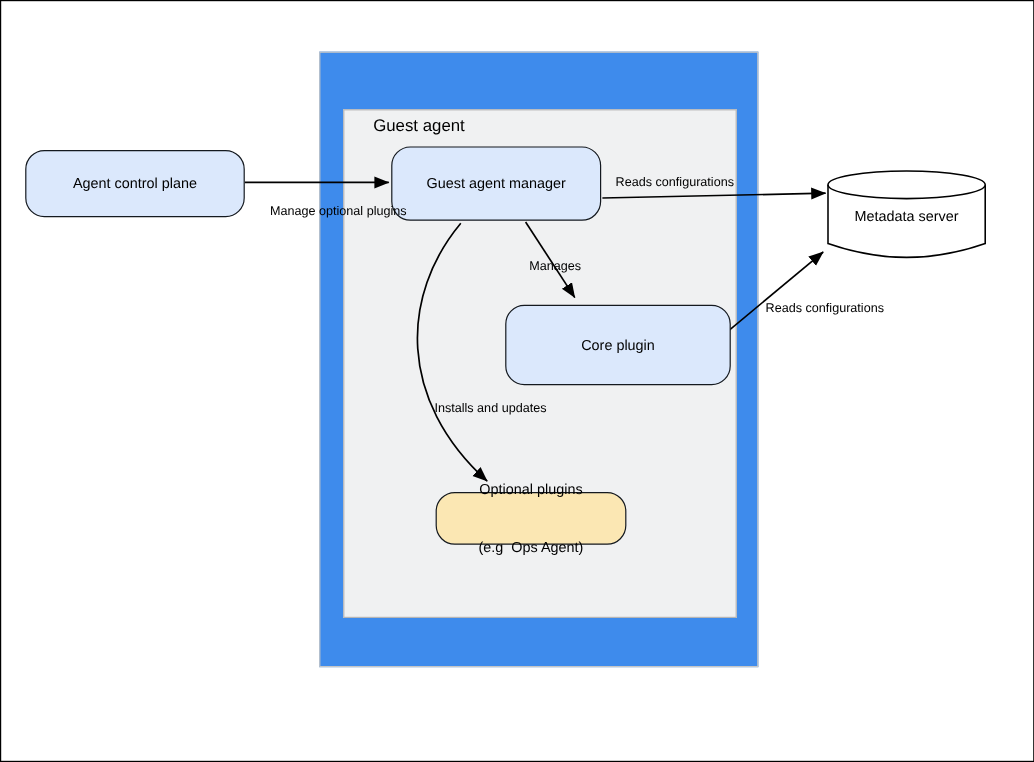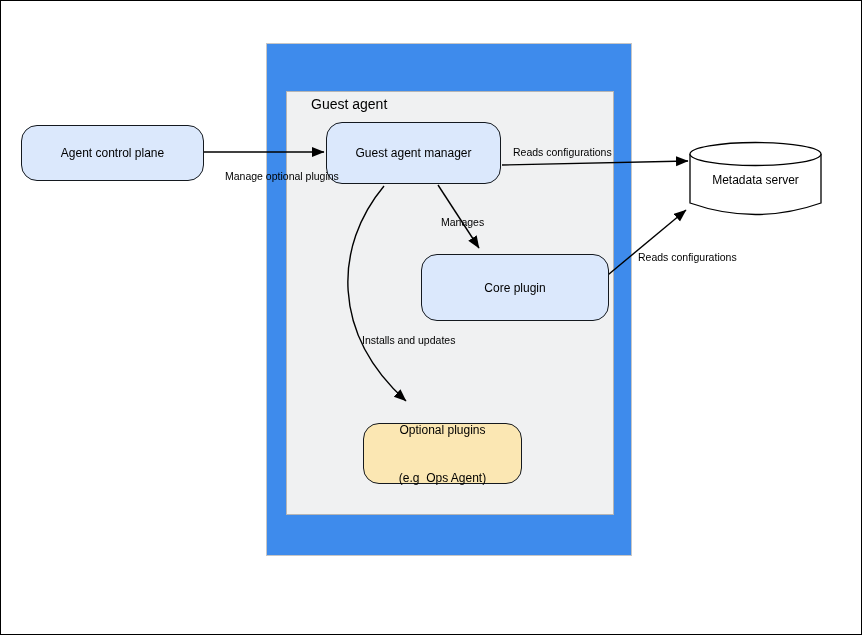--- a/index.html
+++ b/index.html
@@ -97,21 +97,21 @@
   </div>
 
   <div class="abs node node-blue" style="left:20px;top:124px;width:183px;height:56px;">
     <span>Agent control plane</span>
   </div>
 
   <div class="abs node node-blue" style="left:420px;top:253px;width:188px;height:67px;">
     <span>Core plugin</span>
   </div>
 
-  <div class="abs node node-yellow" style="left:362px;top:422px;width:159px;height:61px;line-height:24px;gap:24px;">
+  <div class="abs node node-yellow" style="left:362px;top:409px;width:159px;height:44px;line-height:24px;gap:24px;">
     <span class="pre">Optional plugins</span>
     <span class="pre">(e.g  Ops Agent)</span>
   </div>
 
   <div class="abs cyl-label" style="left:689px;top:172px;width:131px;">Metadata server</div>
 
   <div class="abs edge-label" style="left:206px;top:169px;margin-left:18px;">Manage optional plugins</div>
   <div class="abs edge-label" style="left:512px;top:145px;">Reads configurations</div>
   <div class="abs edge-label" style="left:440px;top:215px;">Manages</div>
   <div class="abs edge-label" style="left:637px;top:250px;">Reads configurations</div>

